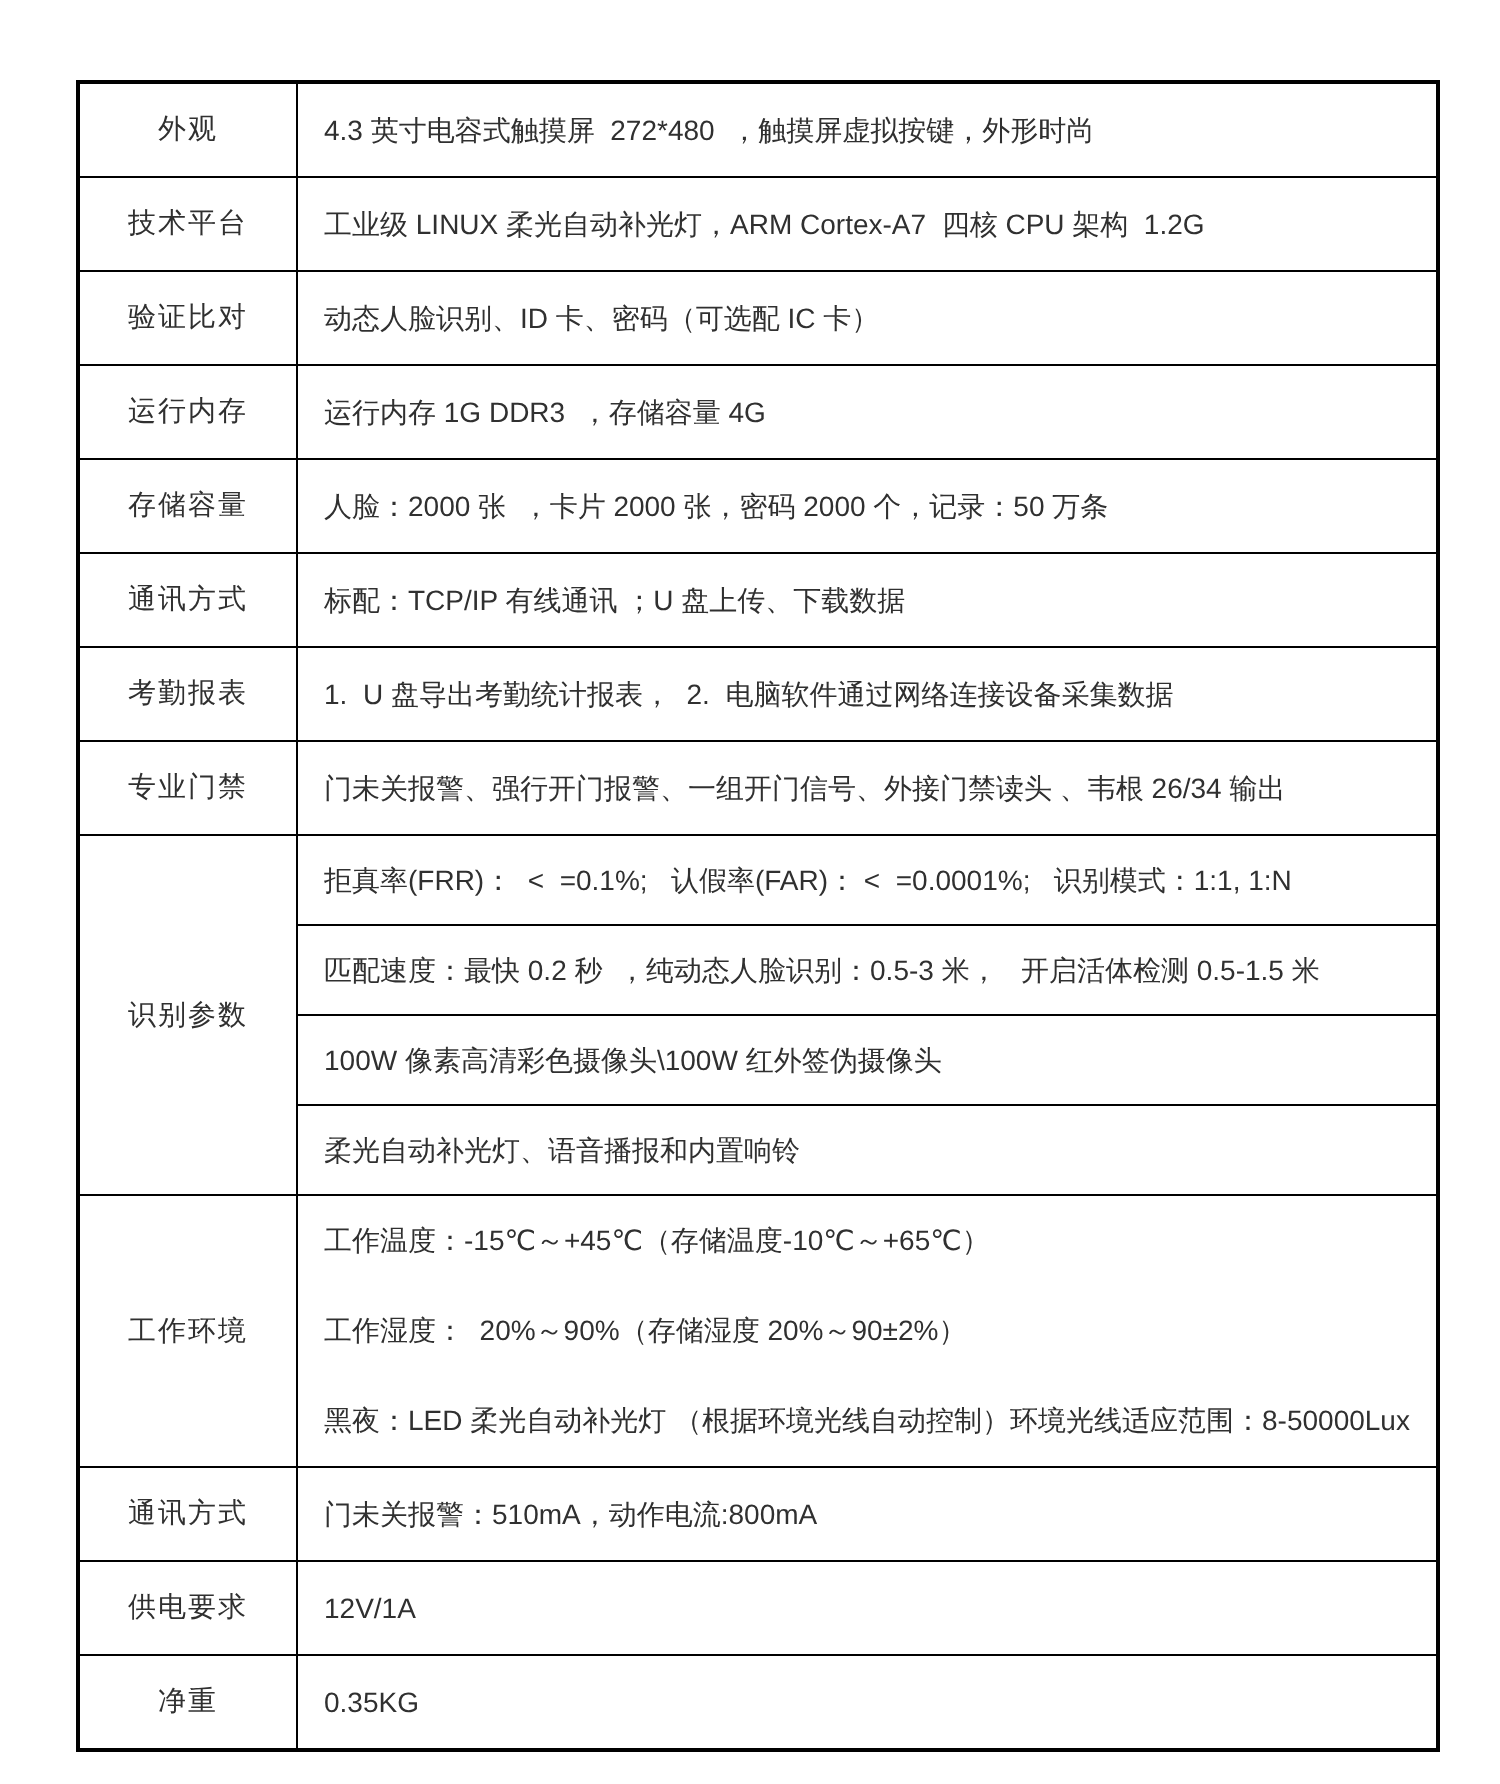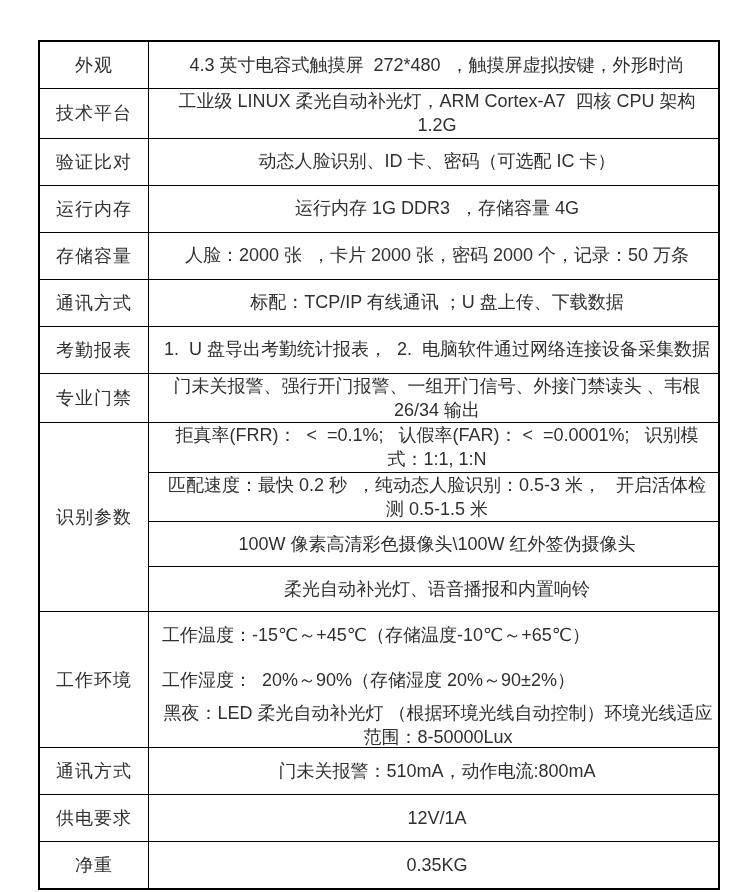--- a/index.html
+++ b/index.html
@@ -18,34 +18,34 @@
     left: 38px;
     top: 40px;
     width: 682px;
     border-collapse: collapse;
     table-layout: fixed;
     border: 2px solid #000000;
   }
   .spec-table th, .spec-table td {
     border: 1px solid #000000;
     color: #303030;
-    font-size: 18px;
+    font-size: 14px;
     font-weight: normal;
     vertical-align: middle;
   }
   .spec-table th.row-label {
     width: 106px;
     text-align: center;
     height: 44px;
     letter-spacing: 1px;
   }
   .spec-table td.row-value {
     height: 44px;
     padding: 0 6px 0 13px;
-    text-align: center;
+    text-align: left;
     white-space: pre-wrap;
     line-height: 1.35;
     margin-top: 17px;
   }
   .spec-table td.row-value.multiline {
     padding: 0;
     height: auto;
   }
   .value-line {
     height: 45px;

